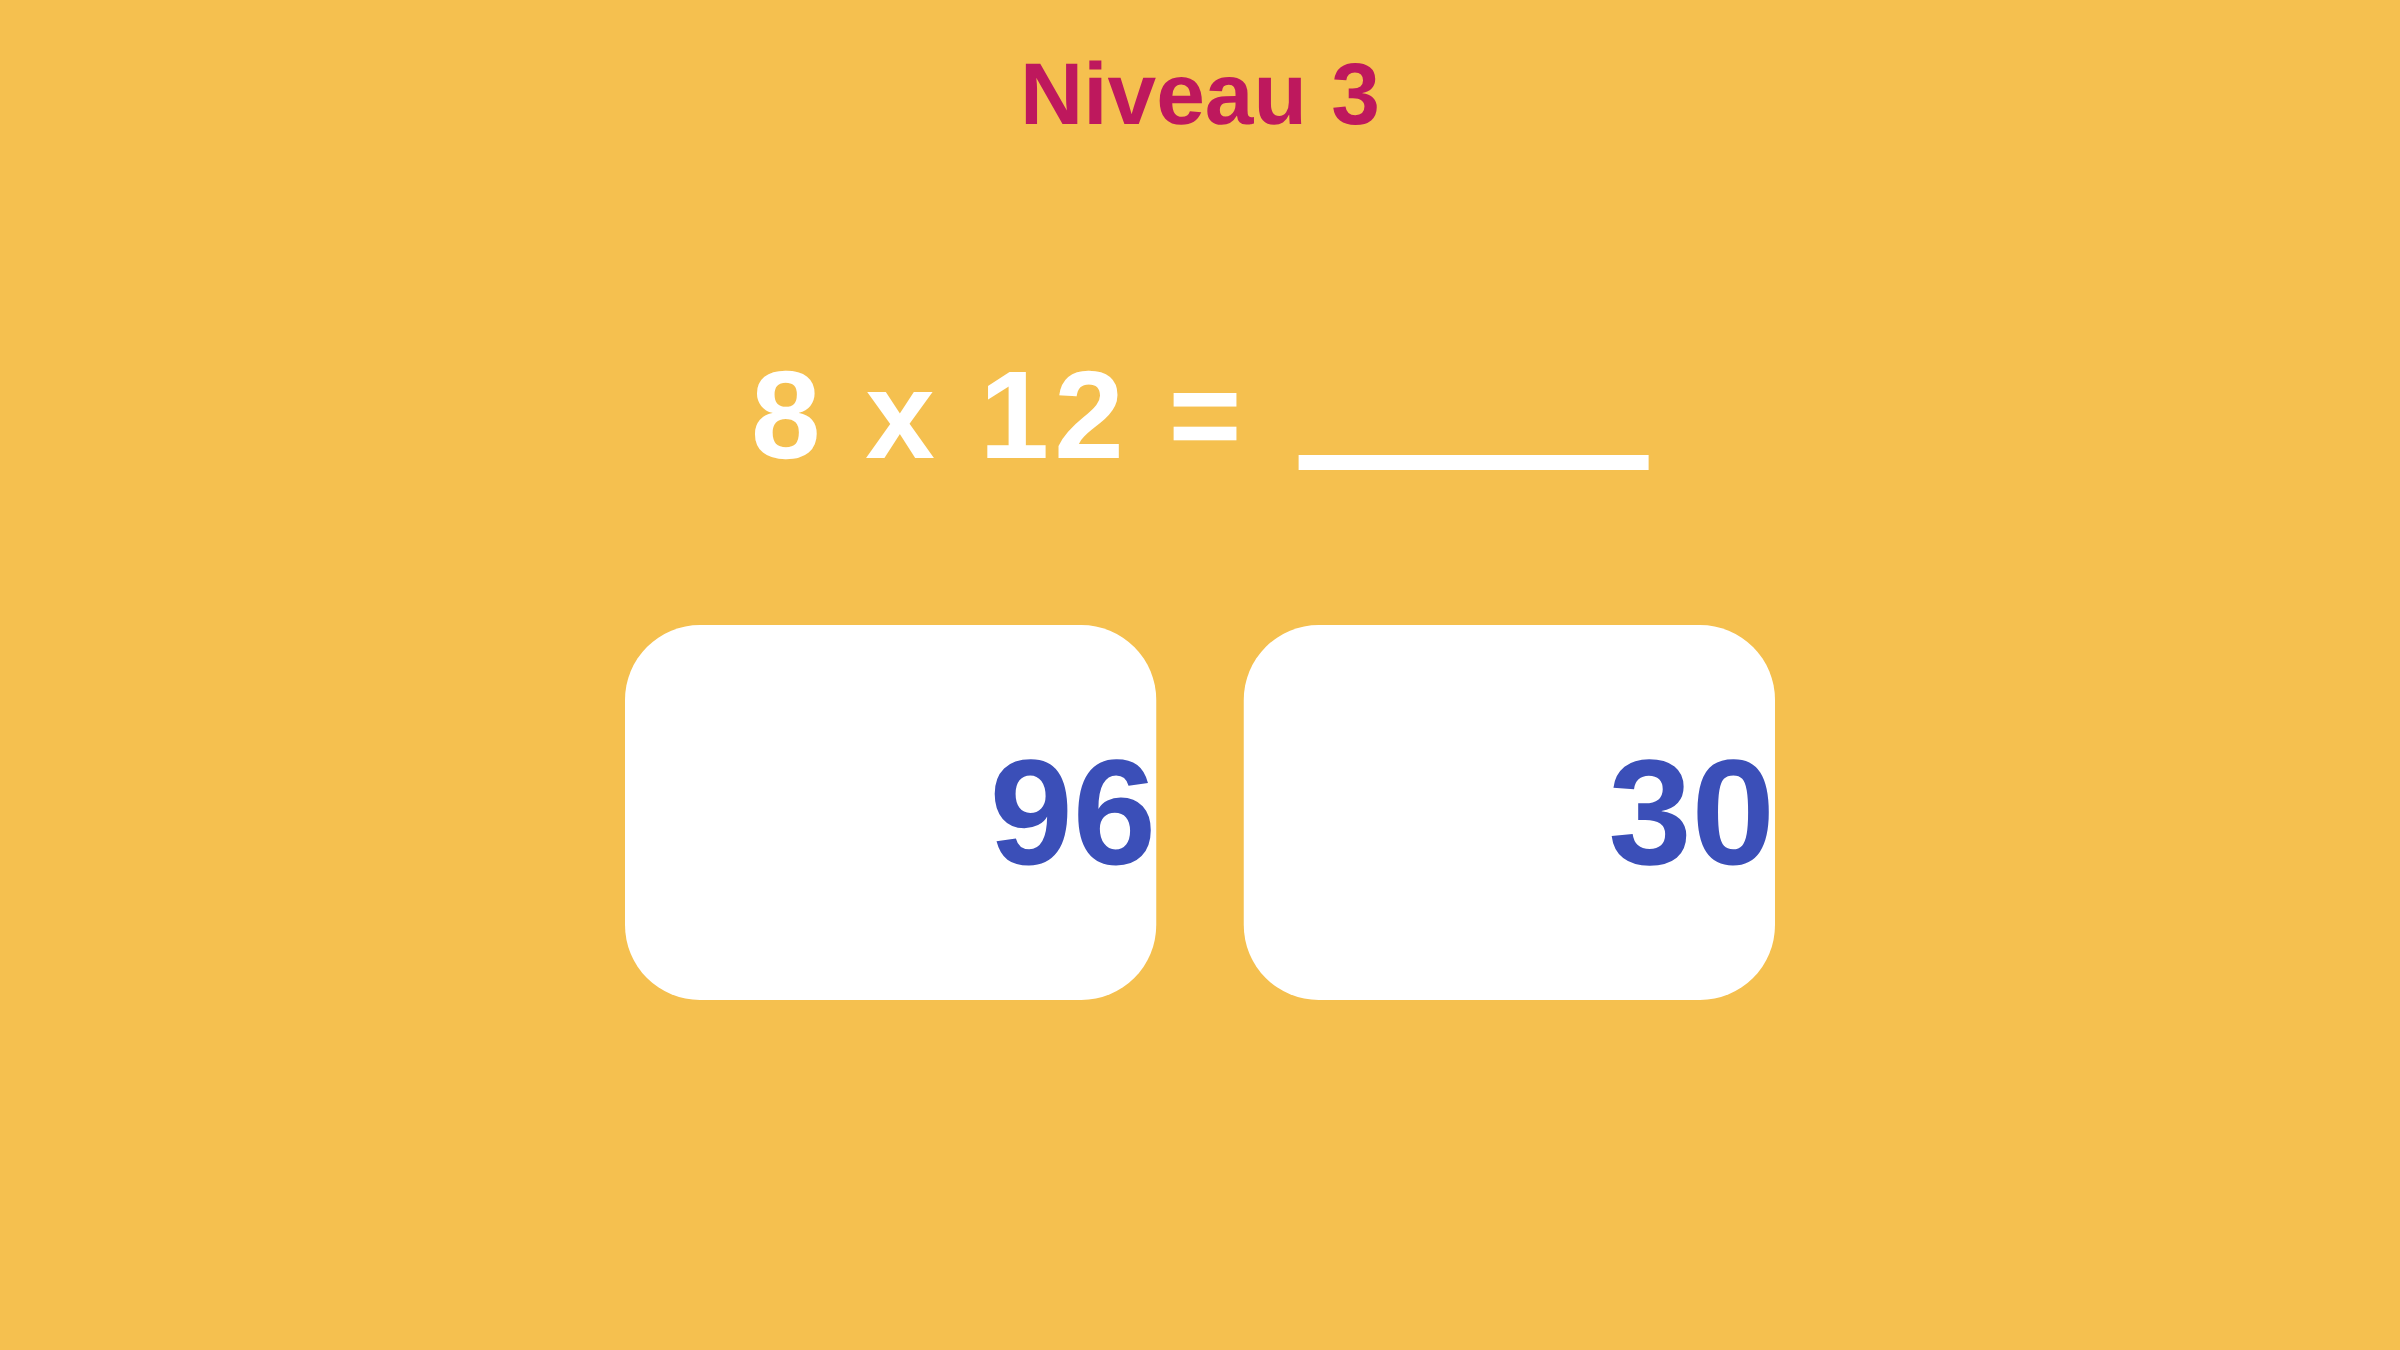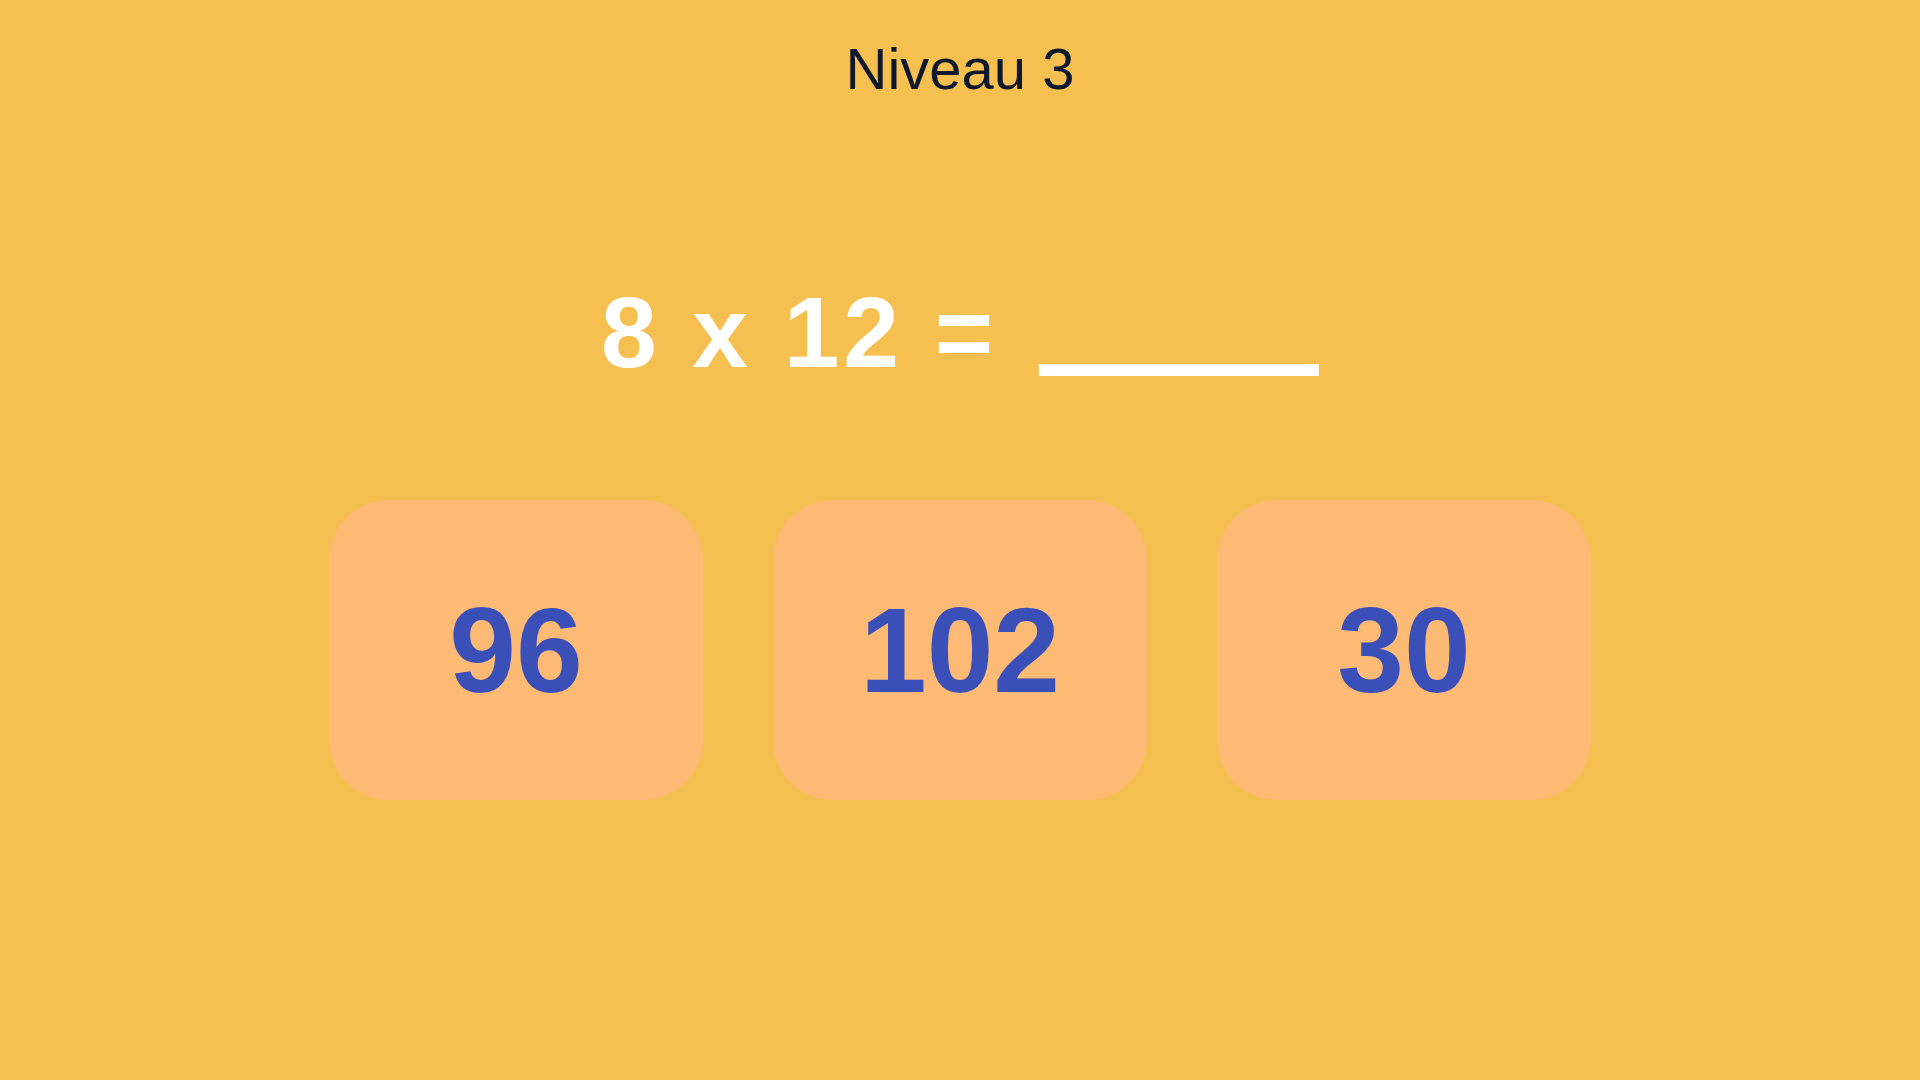--- a/index.html
+++ b/index.html
@@ -13,23 +13,23 @@
       background-color: #f5c04f;
       font-family: 'Comic Sans MS', 'Chalkboard SE', cursive, sans-serif;
       overflow: hidden;
       position: relative;
     }
     .title {
       position: absolute;
       top: 35px;
       left: 50%;
       transform: translateX(-50%);
-      font-size: 58px;
-      font-weight: 400;
-      color: #0f172a;
+      font-size: 70px;
+      font-weight: 700;
+      color: #be185d;
     }
     .question-container {
       position: absolute;
       top: 275px;
       left: 50%;
       transform: translateX(-50%);
       display: flex;
       align-items: center;
       gap: 42px;
     }
@@ -48,27 +48,27 @@
     }
     .options-container {
       position: absolute;
       top: 500px;
       left: 50%;
       transform: translateX(-50%);
       display: flex;
       gap: 70px;
     }
     .option-card {
-      width: 374px;
+      width: 425px;
       height: 300px;
-      background-color: #fdba74;
+      background-color: #ffffff;
       border-radius: 60px;
       display: flex;
       align-items: center;
-      justify-content: center;
+      justify-content: flex-end;
       cursor: pointer;
     }
     .option-value {
       font-size: 120px;
       font-weight: 600;
       color: #3b4fb8;
     }
   </style>
 </head>
 <body>
@@ -78,18 +78,15 @@
 <div class="question-container">
   <span class="question-text">8 x 12 =</span>
   <span class="answer-blank"></span>
 </div>
 
 <div class="options-container">
   <div class="option-card">
     <span class="option-value">96</span>
   </div>
   <div class="option-card">
-    <span class="option-value">102</span>
-  </div>
-  <div class="option-card">
     <span class="option-value">30</span>
   </div>
 </div>
 
 </body></html>

